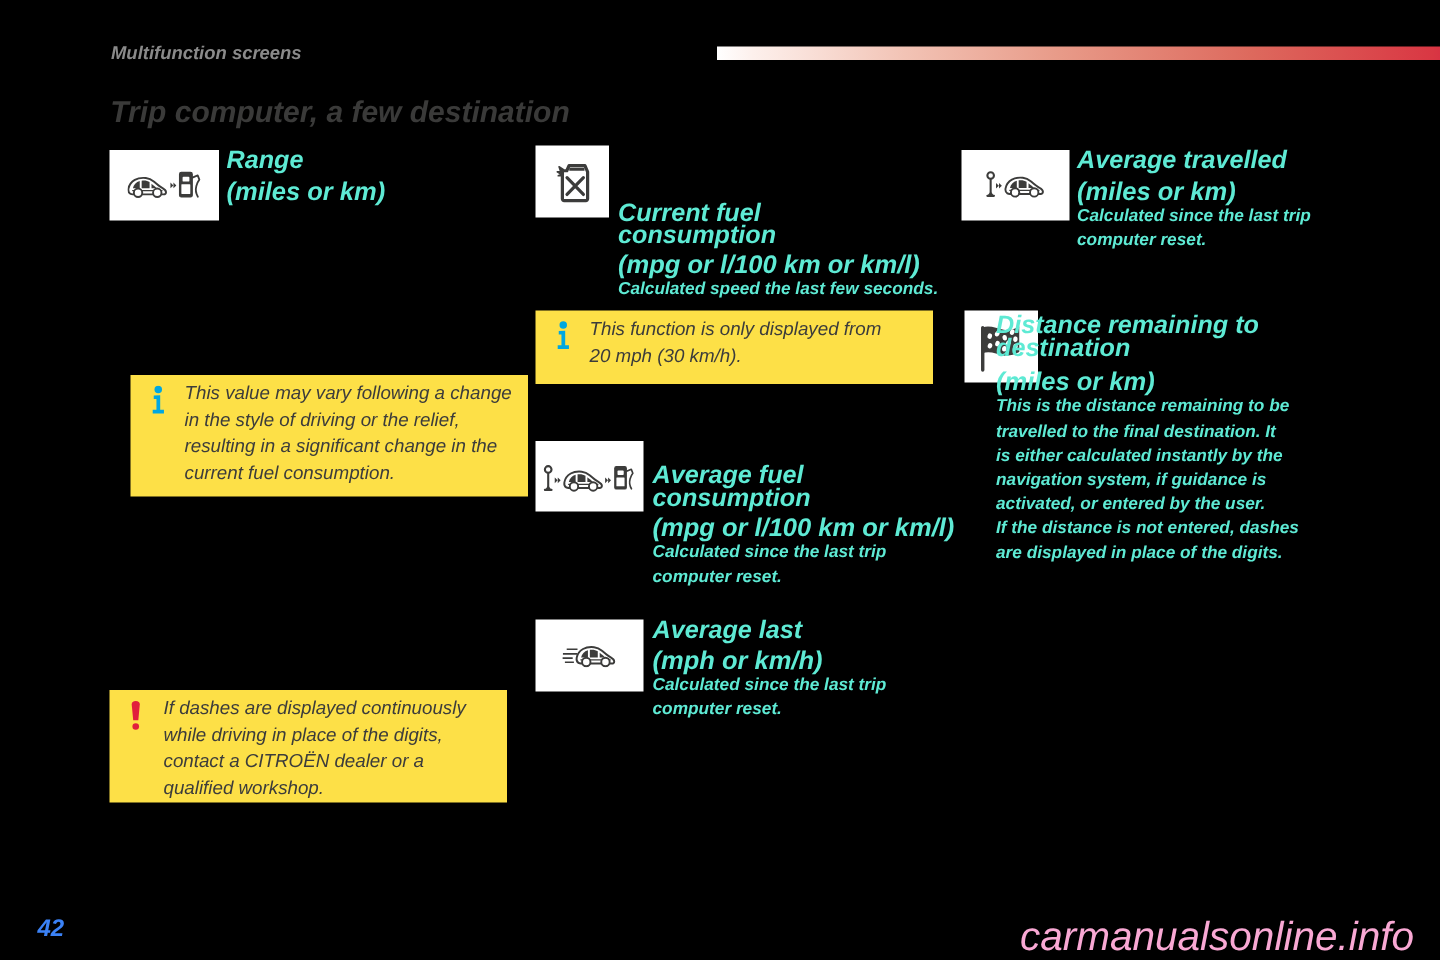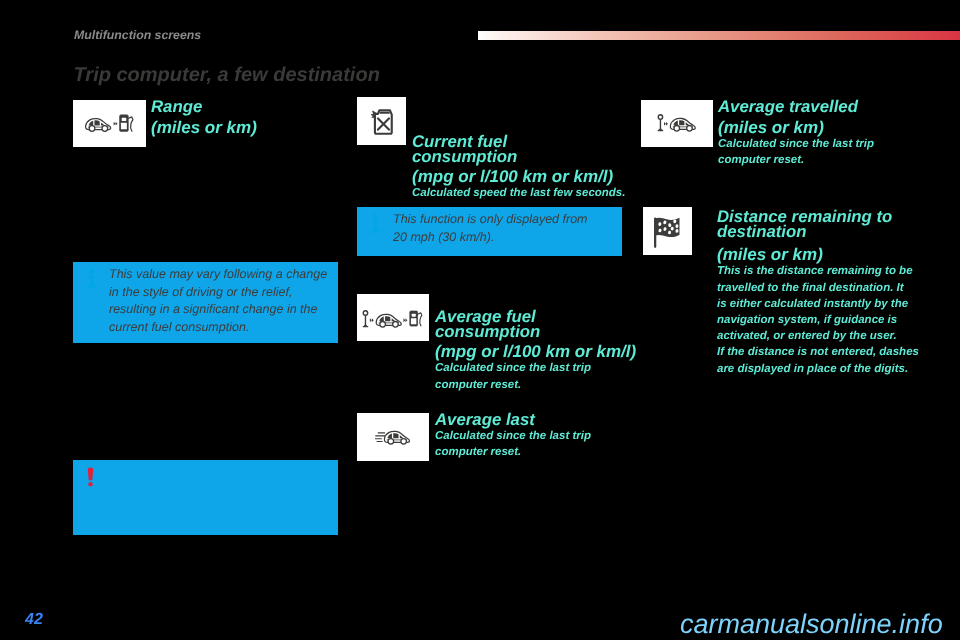--- a/index.html
+++ b/index.html
@@ -15,31 +15,31 @@
       letter-spacing:0px;}
 
   .iconbox{position:absolute;background:#fff;display:flex;align-items:center;justify-content:center;}
   .iconbox svg{display:block;}
 
   .defblock{position:absolute;color:#5eead4;}
   .deftitle{font-size:16.8px;font-weight:bold;line-height:14.6px;white-space:nowrap;}
   .defsub{font-size:17px;font-weight:bold;line-height:16.2px;margin-top:5px;white-space:nowrap;}
   .defbody{font-size:11.5px;font-weight:bold;line-height:16.2px;white-space:nowrap;}
 
-  .notebox{position:absolute;background:#0ea5e9;}
+  .notebox{position:absolute;background:#fde047;}
   .notebox .glyph{position:absolute;font-family:"Liberation Serif",serif;font-weight:bold;line-height:1;}
   .notebox .txt{position:absolute;font-size:12.5px;color:#3c3c3b;line-height:17.6px;white-space:nowrap;}
 
   .pagenum{position:absolute;left:25px;top:611px;font-size:16px;font-weight:bold;color:#3b82f6;}
-  .wm{position:absolute;left:680px;top:609px;font-size:27px;color:#7dd3fc;letter-spacing:0px;}
+  .wm{position:absolute;left:680px;top:609px;font-size:27px;color:#f9a8d4;letter-spacing:0px;}
 
   
   #ibox-range{left:73px;top:99.5px;width:73px;height:47.5px;}
   #def-range{left:151px;top:100px;width:182px;}
-  #note0{left:73px;top:250px;width:265px;height:81px;margin-top:12px;}
+  #note0{left:87px;top:250px;width:265px;height:81px;}
   #note0 .glyph{left:14px;top:3px;font-size:29px;}
   #note0 .txt{left:36px;top:4px;}
   #p-range-dashes{left:73px;top:352px;width:255px;}
   #note2{left:73px;top:460px;width:265px;height:75px;}
   #note2 .glyph{left:14px;top:4px;font-size:29px;}
   #note2 .txt{left:36px;top:4px;}
 
   #ibox-cfc{left:357px;top:97px;width:49px;height:48px;}
   #def-cfc{left:412px;top:92px;width:205px;margin-top:43px;}
   #note1{left:357px;top:207px;width:265px;height:49px;}
@@ -47,21 +47,21 @@
   #note1 .txt{left:36px;top:4px;}
   #ibox-afc{left:357px;top:294px;width:72px;height:47px;}
   #ibox-afc svg{position:relative;top:2px;}
   #def-afc{left:435px;top:310px;width:175px;}
   #ibox-as{left:357px;top:413px;width:72px;height:48px;}
   #def-as{left:435px;top:413px;width:175px;}
 
   #ibox-dt{left:641px;top:99.5px;width:72px;height:47.5px;}
   #def-dt{left:718px;top:100px;width:180px;}
   #ibox-dr{left:643px;top:207px;width:49px;height:48px;}
-  #def-dr{left:717px;top:210px;width:205px;}
+  #def-dr{left:664px;top:210px;width:205px;}
   #def-dr .defsub{margin-top:8px;}
 </style>
 </head>
 <body>
 
 <svg width="0" height="0" style="position:absolute" aria-hidden="true">
  <defs>
 
   <g id="sym-info-i">
     <circle cx="9.0" cy="5.2" r="5.0"></circle>
@@ -177,20 +177,21 @@
           <use href="#sym-info-i"></use>
         </svg></span>
     <span class="txt">This value may vary following a change<br>in the style of driving or the relief,<br>resulting in a significant change in the<br>current fuel consumption.</span>
   </div>
 
 
   <div class="notebox" id="note2">
     <span class="glyph" style="color: rgb(225, 32, 60);"><svg viewBox="0 0 14 40" width="7" height="20" fill="#e1203c">
           <use href="#sym-warn-excl"></use>
         </svg></span>
+    <span class="txt">If dashes are displayed continuously<br>while driving in place of the digits,<br>contact a CITROËN dealer or a<br>qualified workshop.</span>
   </div>
 
   <div class="iconbox" id="ibox-cfc">
     <svg viewBox="0 0 32 42" width="24" height="31">
       <use href="#sym-jerrycan"></use>
     </svg>
   </div>
   <div class="defblock" id="def-cfc">
     <div class="deftitle">Current fuel<br>consumption</div>
     <div class="defsub">(mpg or l/100 km or km/l)</div>
@@ -234,20 +235,21 @@
       <g transform="translate(-1,8)">
           <use href="#sym-speedlines"></use>
         </g>
       <g transform="translate(22,3)">
           <use href="#sym-car"></use>
         </g>
     </svg>
   </div>
   <div class="defblock" id="def-as">
     <div class="deftitle">Average last</div>
+    <div class="defsub">(mph or km/h)</div>
     <div class="defbody">Calculated since the last trip<br>computer reset.</div>
   </div>
 
   <div class="iconbox" id="ibox-dt">
     <svg viewBox="0 0 103 46" width="41" height="18.4">
       <g transform="translate(0,0) scale(1.2)">
           <use href="#sym-post"></use>
         </g>
       <g transform="translate(17,19)">
           <use href="#sym-chev"></use>

